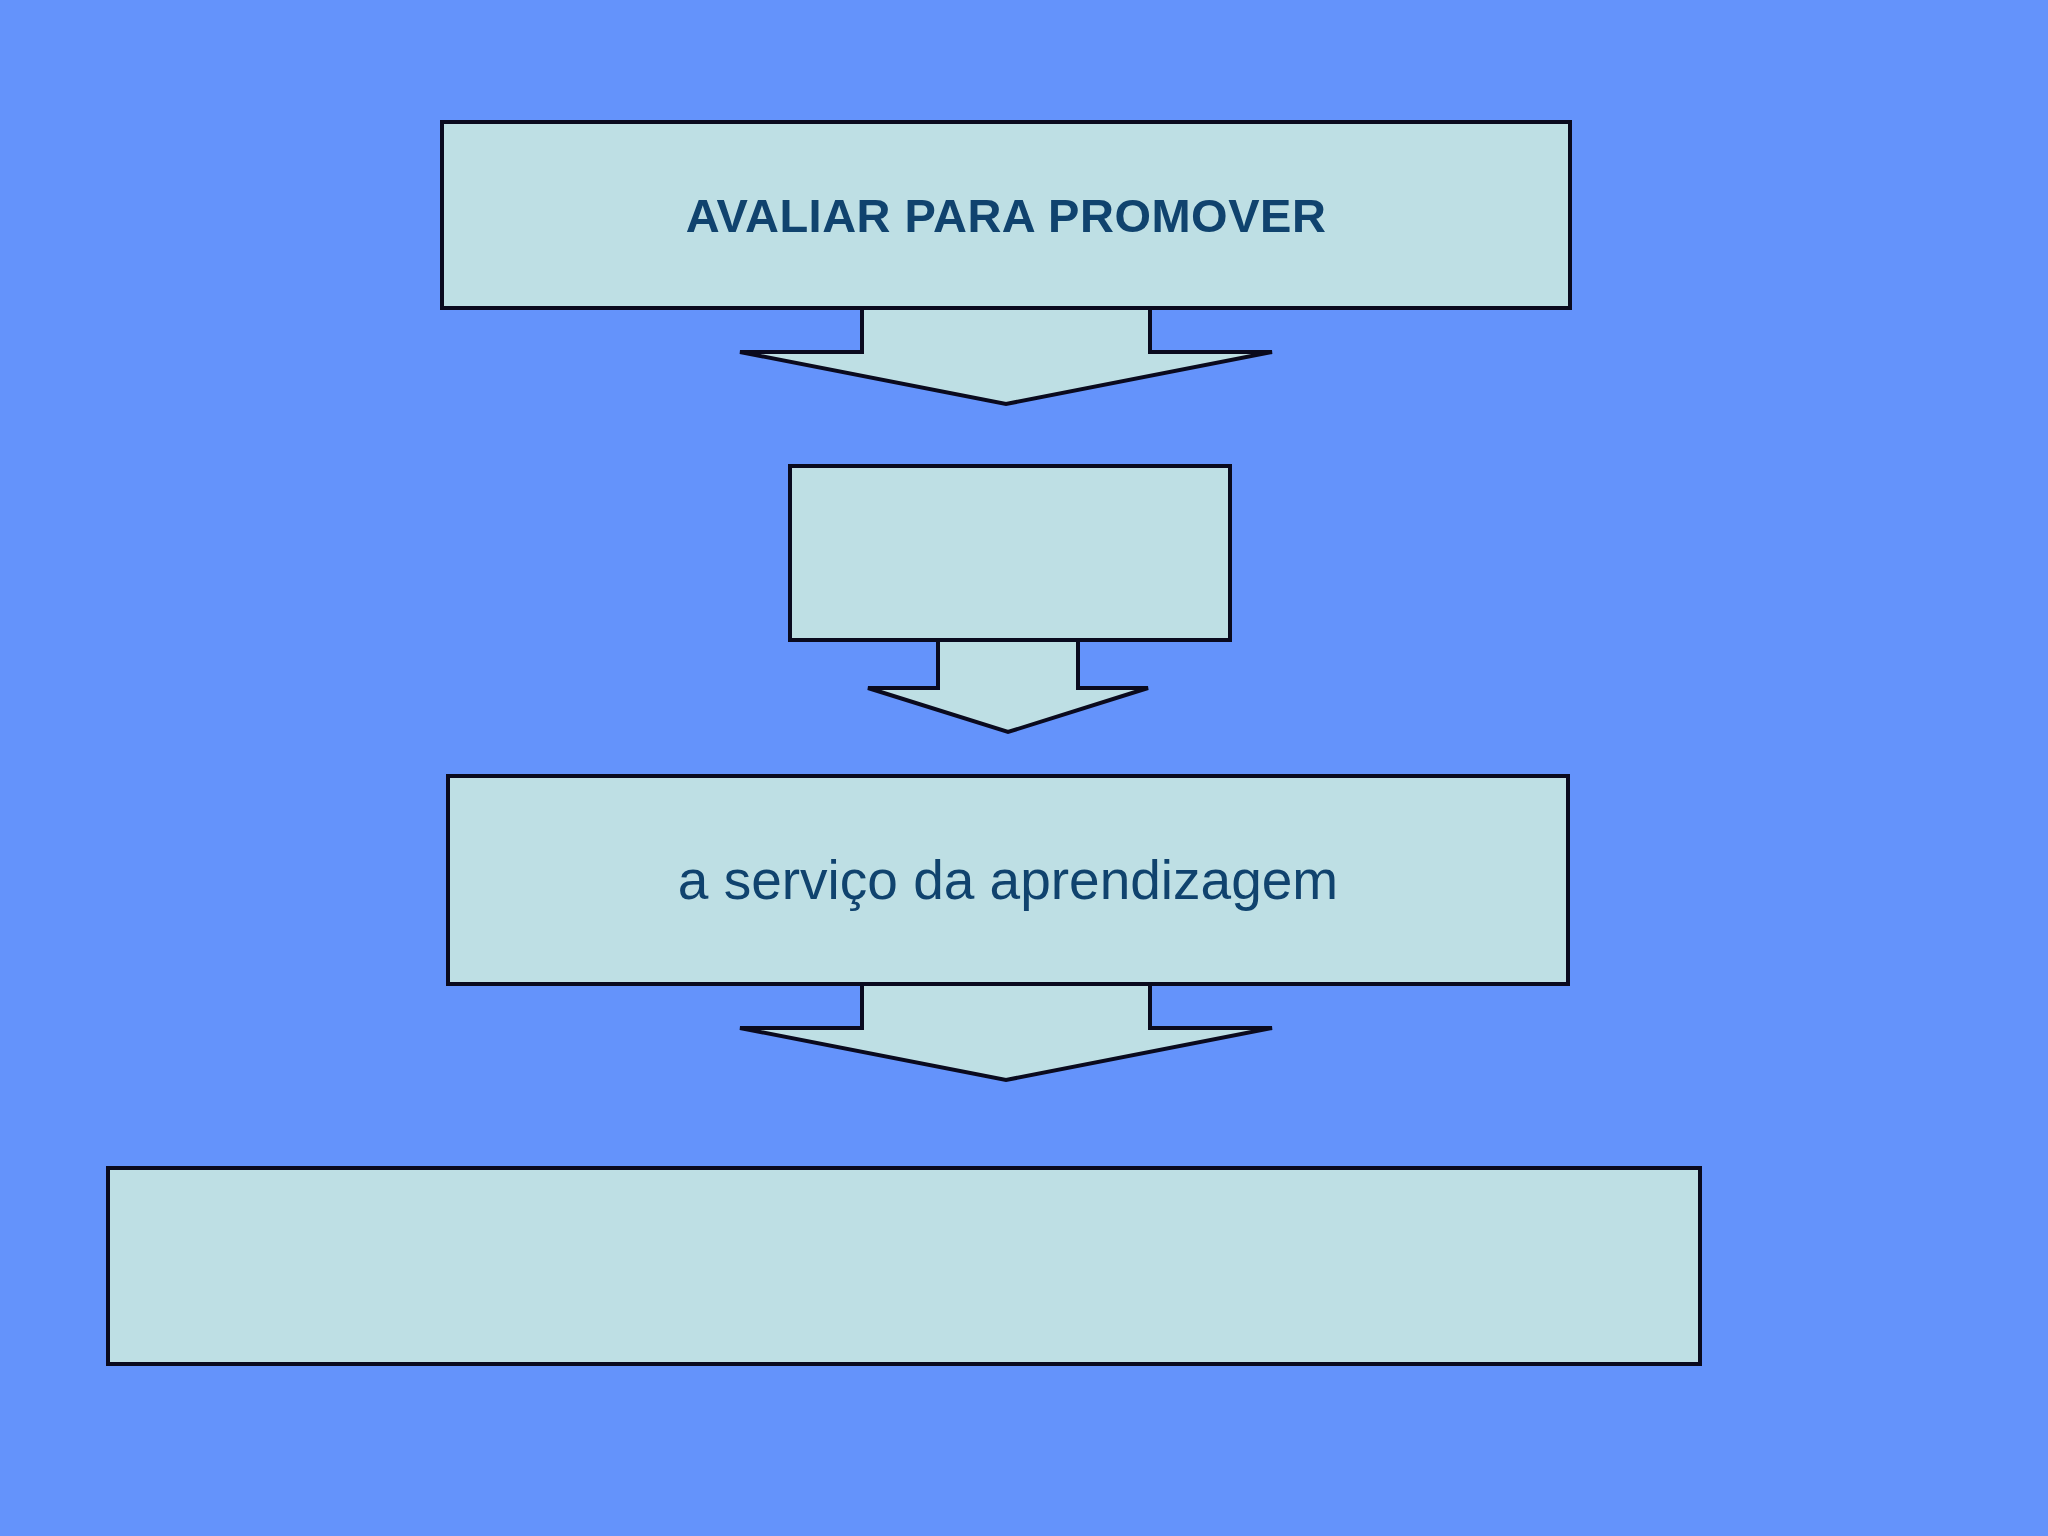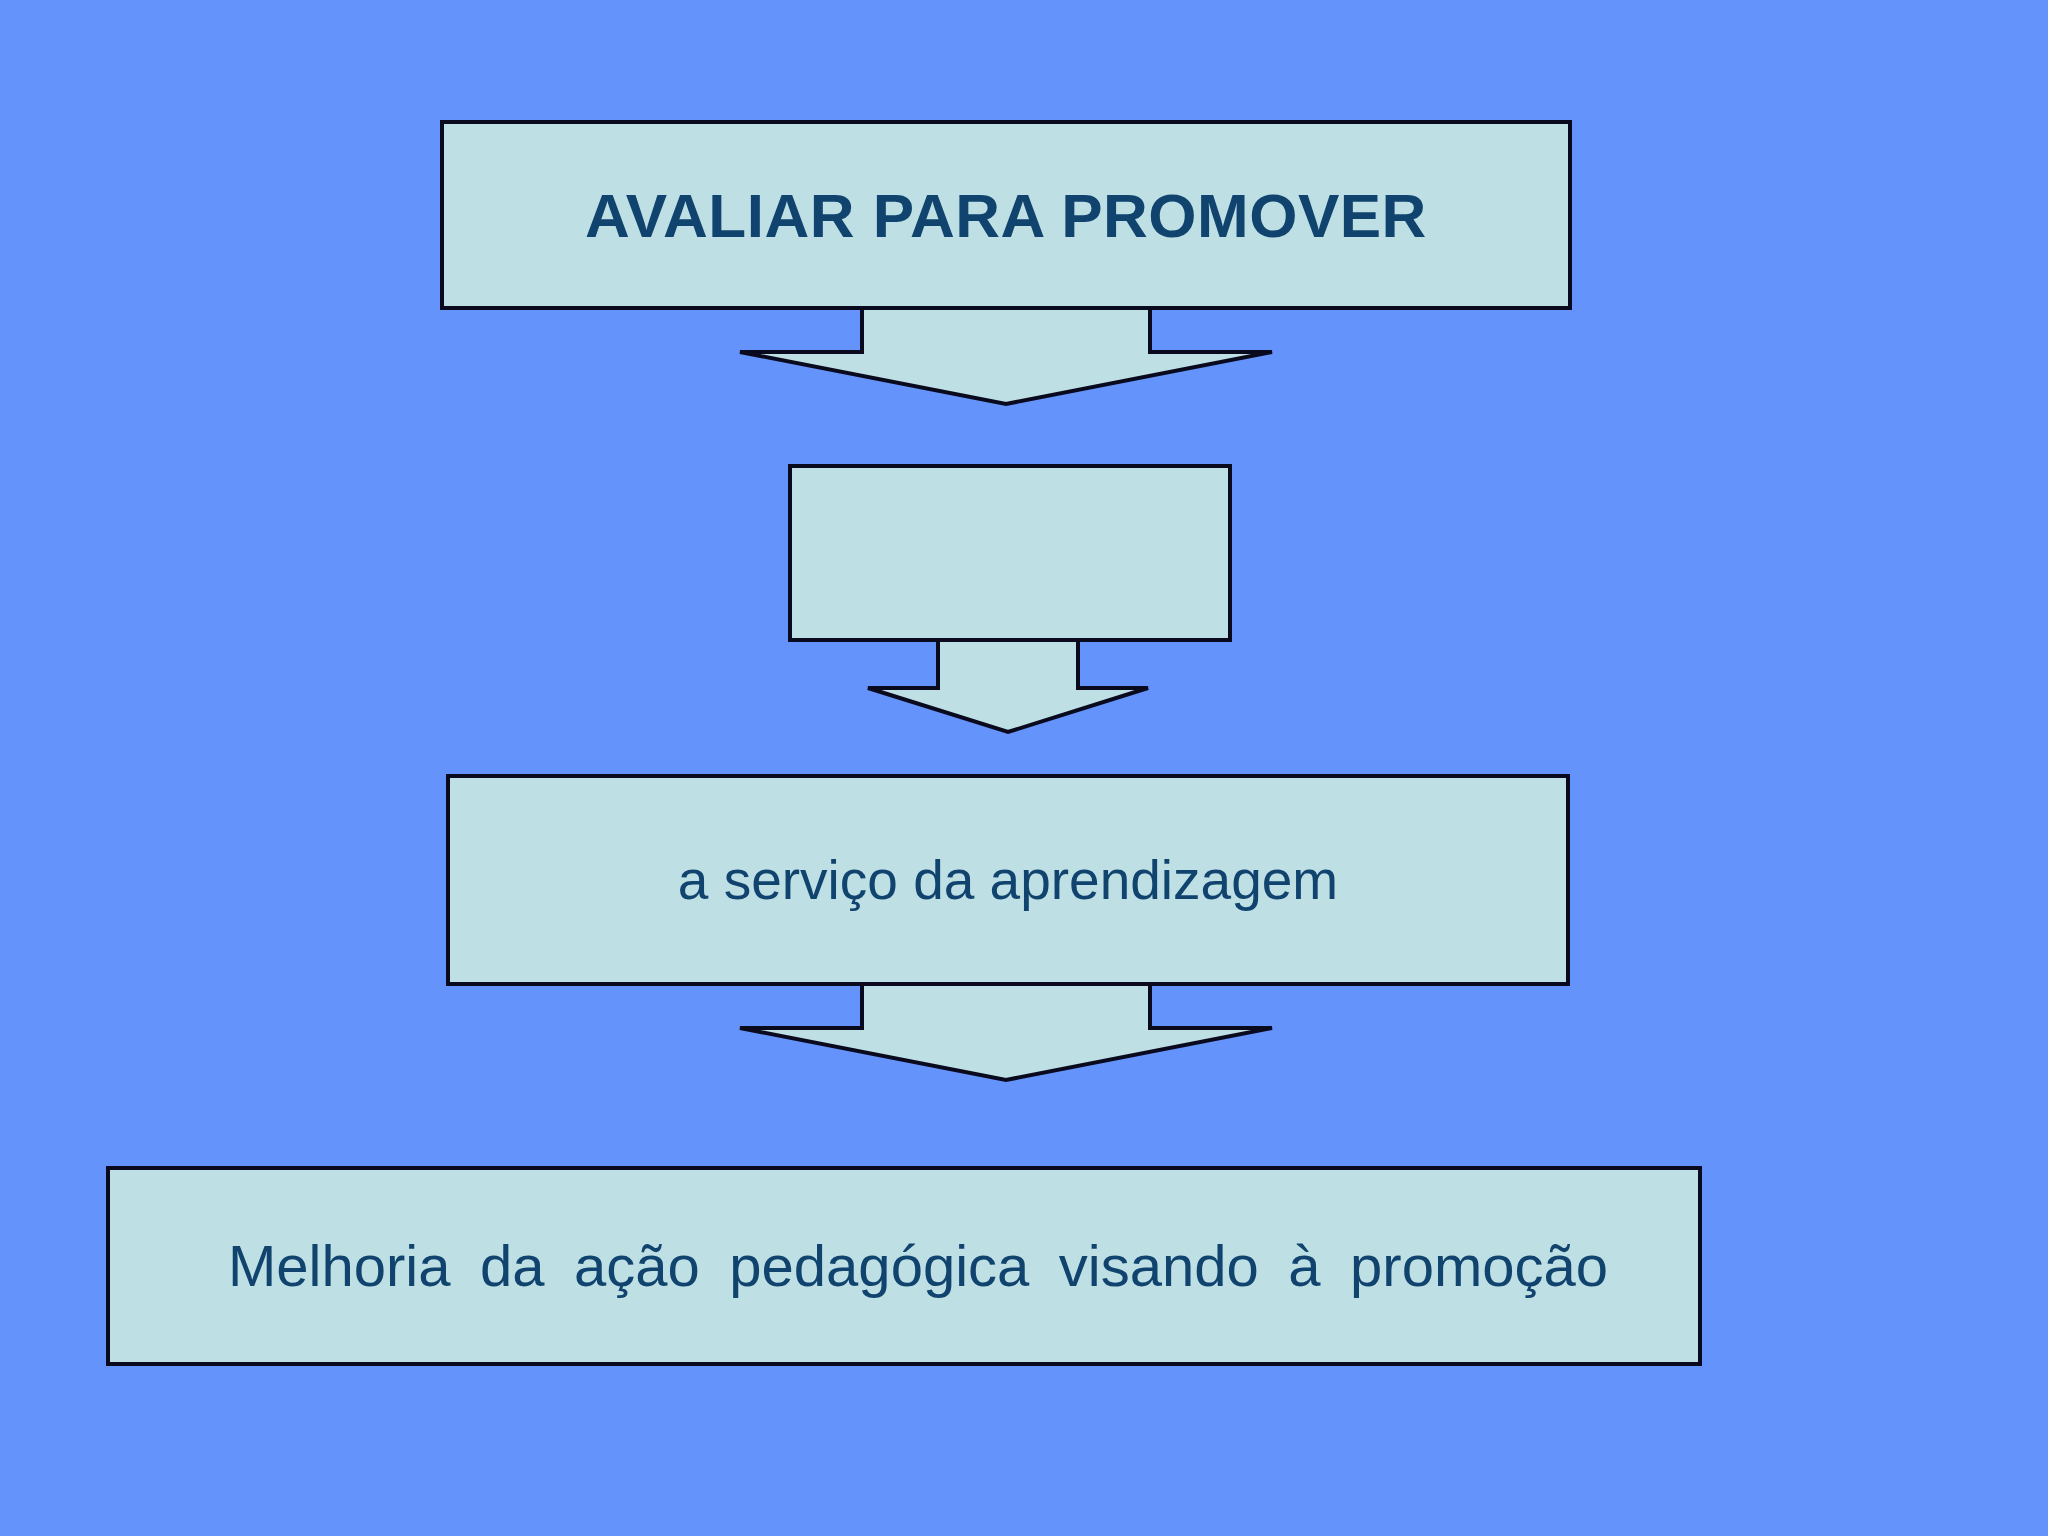--- a/index.html
+++ b/index.html
@@ -46,21 +46,21 @@
     pointer-events: auto;
   }
   .title-text {
     left: 442px;
     top: 122px;
     width: 1128px;
     height: 186px;
     display: flex;
     align-items: center;
     justify-content: center;
-    font-size: 62px;
+    font-size: 47px;
     font-weight: bold;
     letter-spacing: 0.5px;
   }
   .finalidade-text {
     left: 790px;
     top: 466px;
     width: 440px;
     height: 174px;
     display: flex;
     align-items: center;
@@ -128,17 +128,16 @@
   </svg>
 
   <div class="txt-layer">
 
     <div class="txt title-text">AVALIAR PARA PROMOVER</div>
 
 
     <div class="txt servico-text">a serviço da aprendizagem</div>
 
     <div class="txt melhoria-text">
-      <span class="melhoria-line-1">Melhoria da ação pedagógica visando à promoção</span>
     </div>
 
   </div>
 </div>
 
 </body></html>

